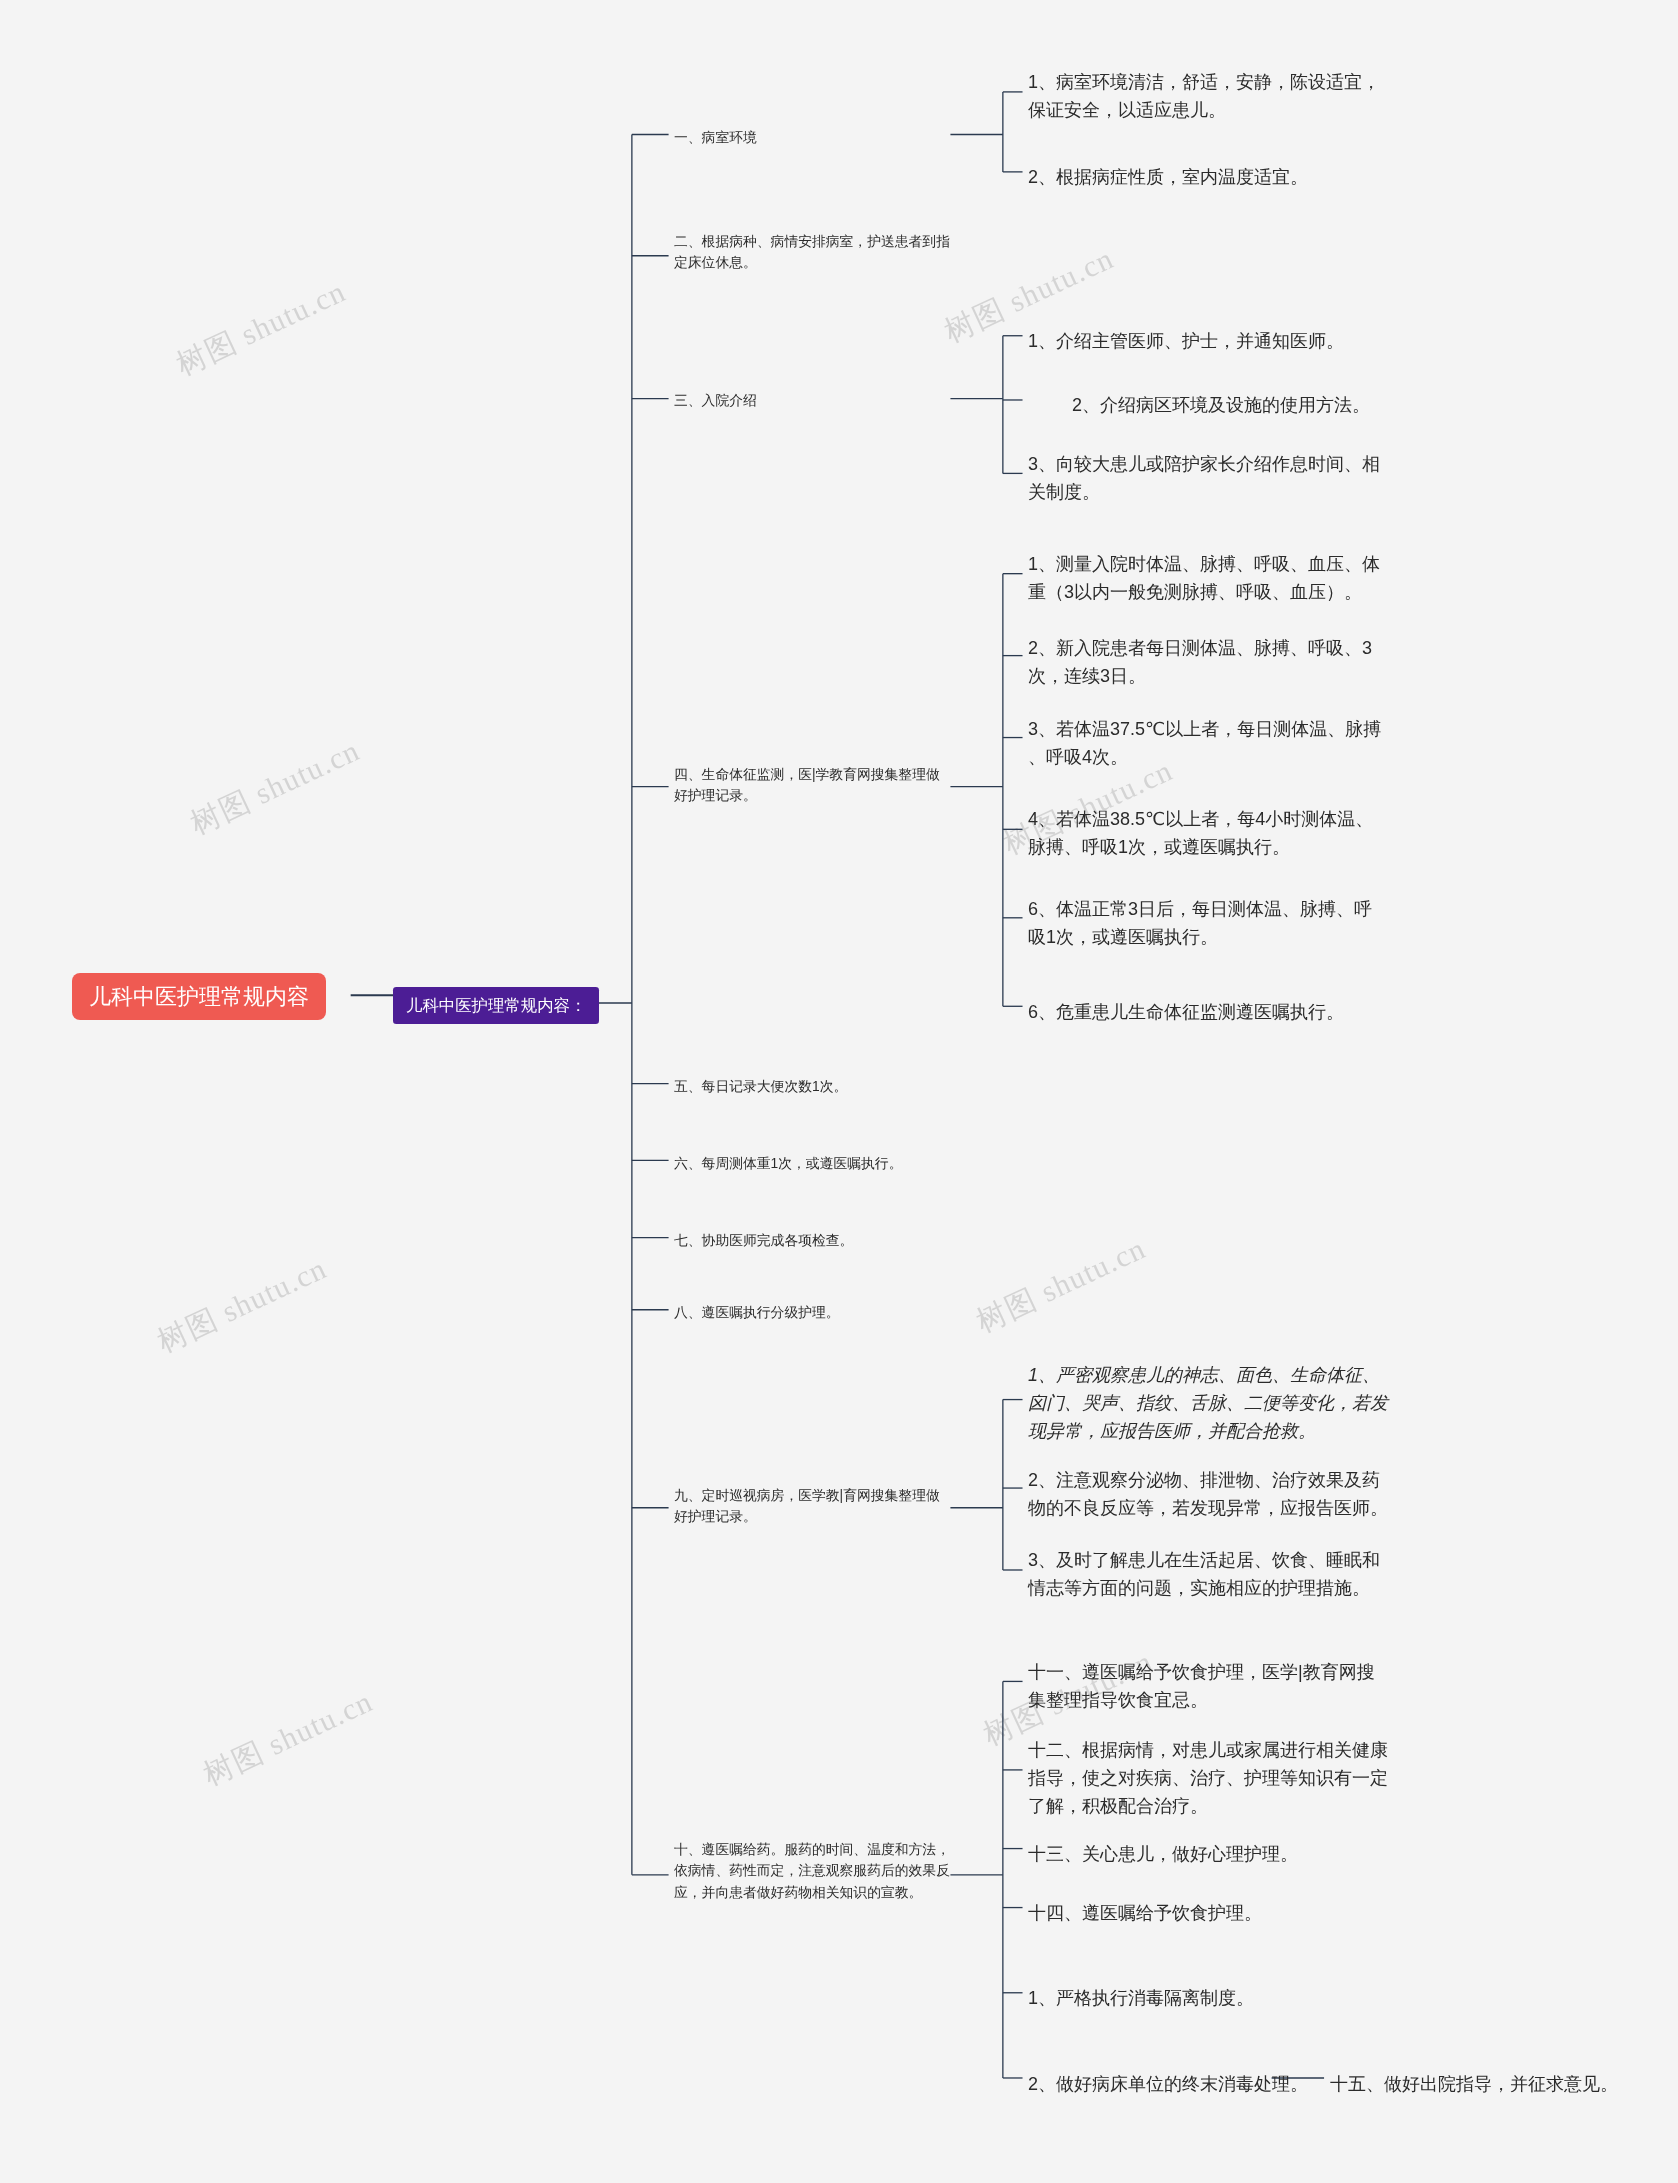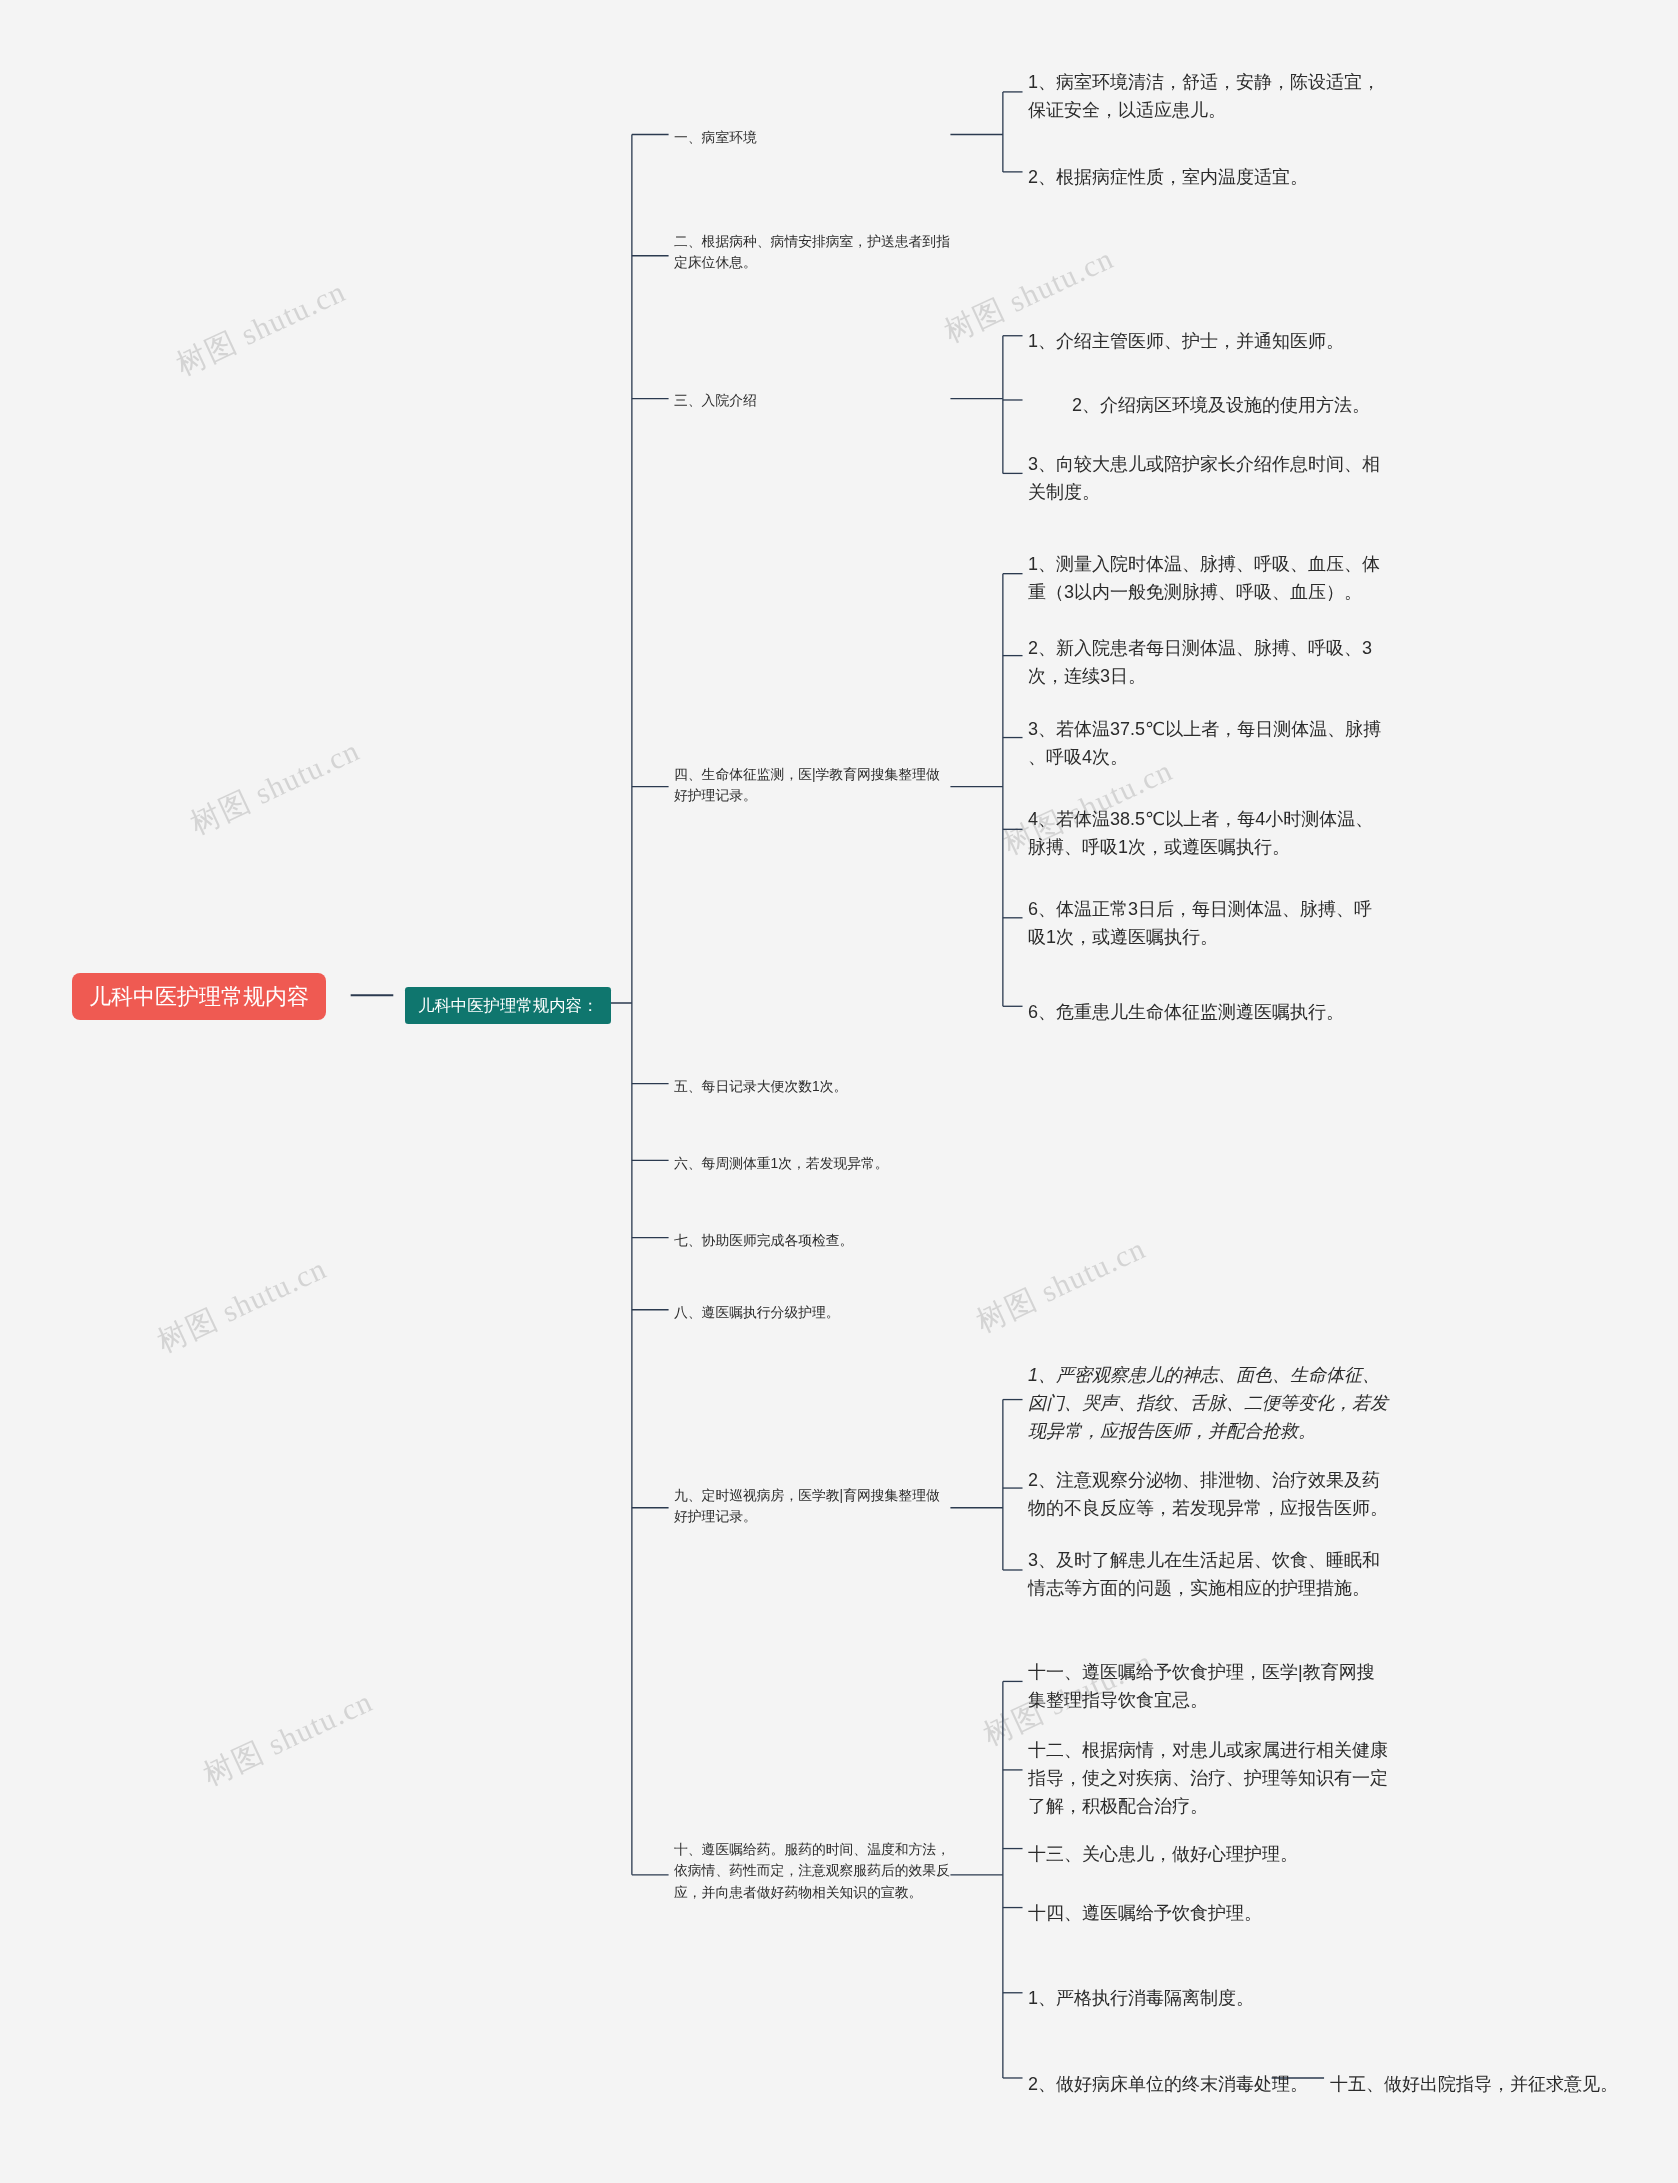--- a/index.html
+++ b/index.html
@@ -34,28 +34,27 @@
   .root {
     background: #ef5a52;
     color: #fff;
     font-size: 22px;
     padding: 10.5px 17px;
     border-radius: 8px;
     white-space: nowrap;
     line-height:1.2;
   }
   .l1 {
-    background: #0f766e;
+    background: #4c1d95;
     color: #fff;
     font-size: 16.4px;
     padding: 8.5px 13px;
     border-radius: 3.3px;
     white-space: nowrap;
     line-height:1.2;
-    margin-left:12px;
   }
   .l2 { font-size: 13.8px; color:#2b2b2b; }
   .l3 { font-size: 18px; color:#2b2b2b; }
 </style>
 </head>
 <body>
 
 <div id="watermarks">
     <div class="wm" style="left: 170px; top: 308px;">树图 shutu.cn</div>
     <div class="wm" style="left: 938px; top: 275px;">树图 shutu.cn</div>
@@ -115,21 +114,21 @@
 <div id="canvas">
     <div class="node root" style="left: 72px; top: 973px;">儿科中医护理常规内容</div>
     <div class="node l1" style="left: 393px; top: 987px;">儿科中医护理常规内容：</div>
     <div class="node l2" style="left: 674px; top: 127px;">一、病室环境</div>
     <div class="node l2" style="left: 674px; top: 231px;">二、根据病种、病情安排病室，护送患者到指
 定床位休息。</div>
     <div class="node l2" style="left: 674px; top: 390px;">三、入院介绍</div>
     <div class="node l2" style="left: 674px; top: 764px;">四、生命体征监测，医|学教育网搜集整理做
 好护理记录。</div>
     <div class="node l2" style="left: 674px; top: 1076px;">五、每日记录大便次数1次。</div>
-    <div class="node l2" style="left: 674px; top: 1153px;">六、每周测体重1次，若发现异常。</div>
+    <div class="node l2" style="left: 674px; top: 1153px;">六、每周测体重1次，或遵医嘱执行。</div>
     <div class="node l2" style="left: 674px; top: 1230px;">七、协助医师完成各项检查。</div>
     <div class="node l2" style="left: 674px; top: 1302px;">八、遵医嘱执行分级护理。</div>
     <div class="node l2" style="left: 674px; top: 1485px;">九、定时巡视病房，医学教|育网搜集整理做
 好护理记录。</div>
     <div class="node l2" style="left: 674px; top: 1839px;">十、遵医嘱给药。服药的时间、温度和方法，
 依病情、药性而定，注意观察服药后的效果反
 应，并向患者做好药物相关知识的宣教。</div>
     <div class="node l3" style="left: 1028px; top: 69px;">1、病室环境清洁，舒适，安静，陈设适宜，
 保证安全，以适应患儿。</div>
     <div class="node l3" style="left: 1028px; top: 164px;">2、根据病症性质，室内温度适宜。</div>

